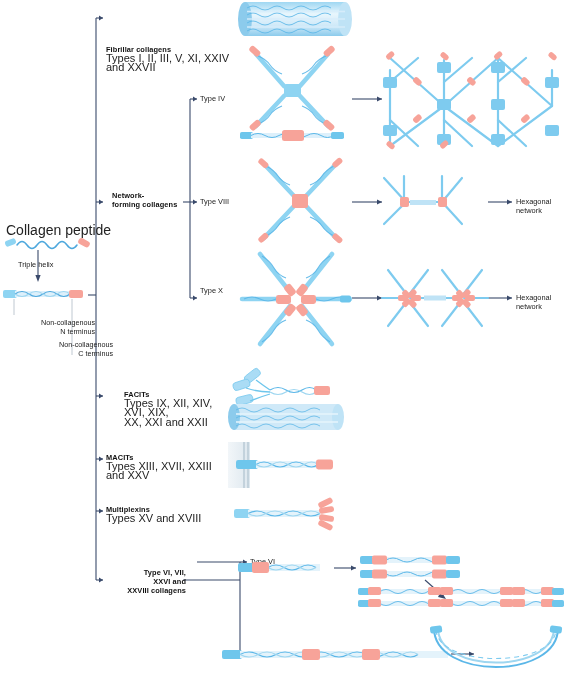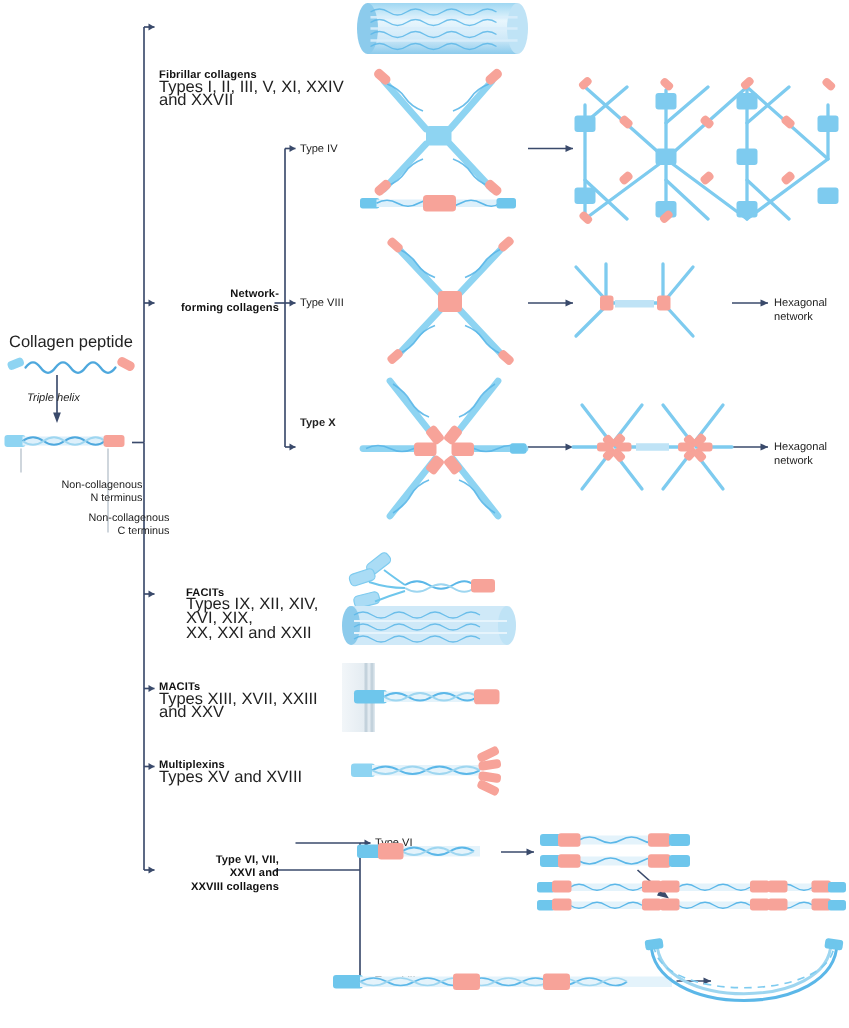--- a/index.html
+++ b/index.html
@@ -99,32 +99,32 @@
   </g>
 
   <g fill="none" stroke="#b8c2cc" stroke-width="0.9">
     <path d="M14,299 L14,315"></path>
     <path d="M72,299 L72,355"></path>
   </g>
 </svg>
 
 <div class="abs" style="left:6px;top:222px;" data-name="collagen-peptide-label">Collagen peptide</div>
 <style>
-  [data-name="collagen-peptide-label"]{font-size:11px;color:#222;}
+  [data-name="collagen-peptide-label"]{font-size:14px;color:#222;}
 </style>
 
 <svg class="abs" style="left:4px;top:232px;" width="88" height="22" data-name="collagen-peptide-glyph">
   <g>
     <rect x="1" y="7.5" width="11" height="6" rx="2.6" transform="rotate(-22 6.5 10.5)" fill="#8ed4f2"></rect>
     <path d="M13,13 q5,-7 10,0 q5,7 10,0 q5,-7 10,0 q5,7 10,0 q5,-7 10,0 q5,7 10,0" fill="none" stroke="#4ea8dd" stroke-width="1.5" stroke-linecap="round"></path>
     <rect x="74" y="7.5" width="12" height="6.4" rx="2.8" transform="rotate(28 80 10.7)" fill="#f7a399"></rect>
   </g>
 </svg>
 
-<div class="abs lbl-plain" style="left:18px;top:260px;font-style:italic;" data-name="triple-helix-label">Triple helix</div>
+<div class="abs lbl-plain" style="left:18px;top:260px;" data-name="triple-helix-label">Triple helix</div>
 
 <svg class="abs" style="left:3px;top:286px;" width="80" height="16" data-name="triple-helix-glyph">
   <rect x="0" y="4" width="14" height="8" rx="2" fill="#8ed4f2"></rect>
   <rect x="12" y="5" width="55" height="6" fill="#ddf0fb"></rect>
   <path d="M12,8 q7,-5 14,0 q7,5 14,0 q7,-5 14,0 q7,5 13,0" fill="none" stroke="#4ea8dd" stroke-width="1.2"></path>
   <path d="M12,8 q7,5 14,0 q7,-5 14,0 q7,5 14,0 q7,-5 13,0" fill="none" stroke="#9ed6f0" stroke-width="1.2"></path>
   <rect x="66" y="4" width="14" height="8" rx="2" fill="#f7a399"></rect>
 </svg>
 
 <div class="abs lbl-small" style="left:0px;top:318px;width:95px;" data-name="n-terminus-label">
@@ -160,28 +160,28 @@
     <path d="M4,23 q6,-4 12,0 q6,4 12,0 q6,-4 12,0 q6,4 12,0 q6,-4 12,0 q6,4 12,0 q6,-4 12,0"></path>
     <path d="M4,31 q6,-4 12,0 q6,4 12,0 q6,-4 12,0 q6,4 12,0 q6,-4 12,0 q6,4 12,0 q6,-4 12,0"></path>
   </g>
   <g stroke="#d9eefb" stroke-width="1.6" fill="none" opacity="0.9">
     <path d="M4,11.5 H102"></path>
       <path d="M4,19 H102"></path>
       <path d="M4,27 H102"></path>
   </g>
 </svg>
 
-<div class="abs" style="left:106px;top:191px;width:80px;text-align:right;" data-name="class-label-network-forming">
+<div class="abs" style="left:112px;top:191px;width:80px;" data-name="class-label-network-forming">
   <div class="lbl-bold" data-name="network-forming-name-l1">Network-</div>
   <div class="lbl-bold" data-name="network-forming-name-l2">forming collagens</div>
 </div>
 
 <div class="abs lbl-plain" style="left:200px;top:94px;" data-name="subtype-label-type-iv">Type IV</div>
 <div class="abs lbl-plain" style="left:200px;top:197px;" data-name="subtype-label-type-viii">Type VIII</div>
-<div class="abs lbl-plain" style="left:200px;top:277px;font-weight:bold;" data-name="subtype-label-type-x">Type X</div>
+<div class="abs lbl-plain" style="left:200px;top:286px;" data-name="subtype-label-type-x">Type X</div>
 
 <svg class="abs" style="left:232px;top:48px;" width="120" height="92" data-name="type-iv-monomer-glyph">
   <g stroke="#8ed4f2" stroke-width="4.5" stroke-linecap="round" fill="none">
     <path d="M24,6 L52,38"></path>
       <path d="M96,6 L68,38"></path>
     <path d="M24,78 L52,48"></path>
       <path d="M96,78 L68,48"></path>
   </g>
   <g stroke="#5bb7e8" stroke-width="1.1" fill="none" opacity="0.9">
     <path d="M26,8 q8,3 12,9 q4,6 12,9"></path>

